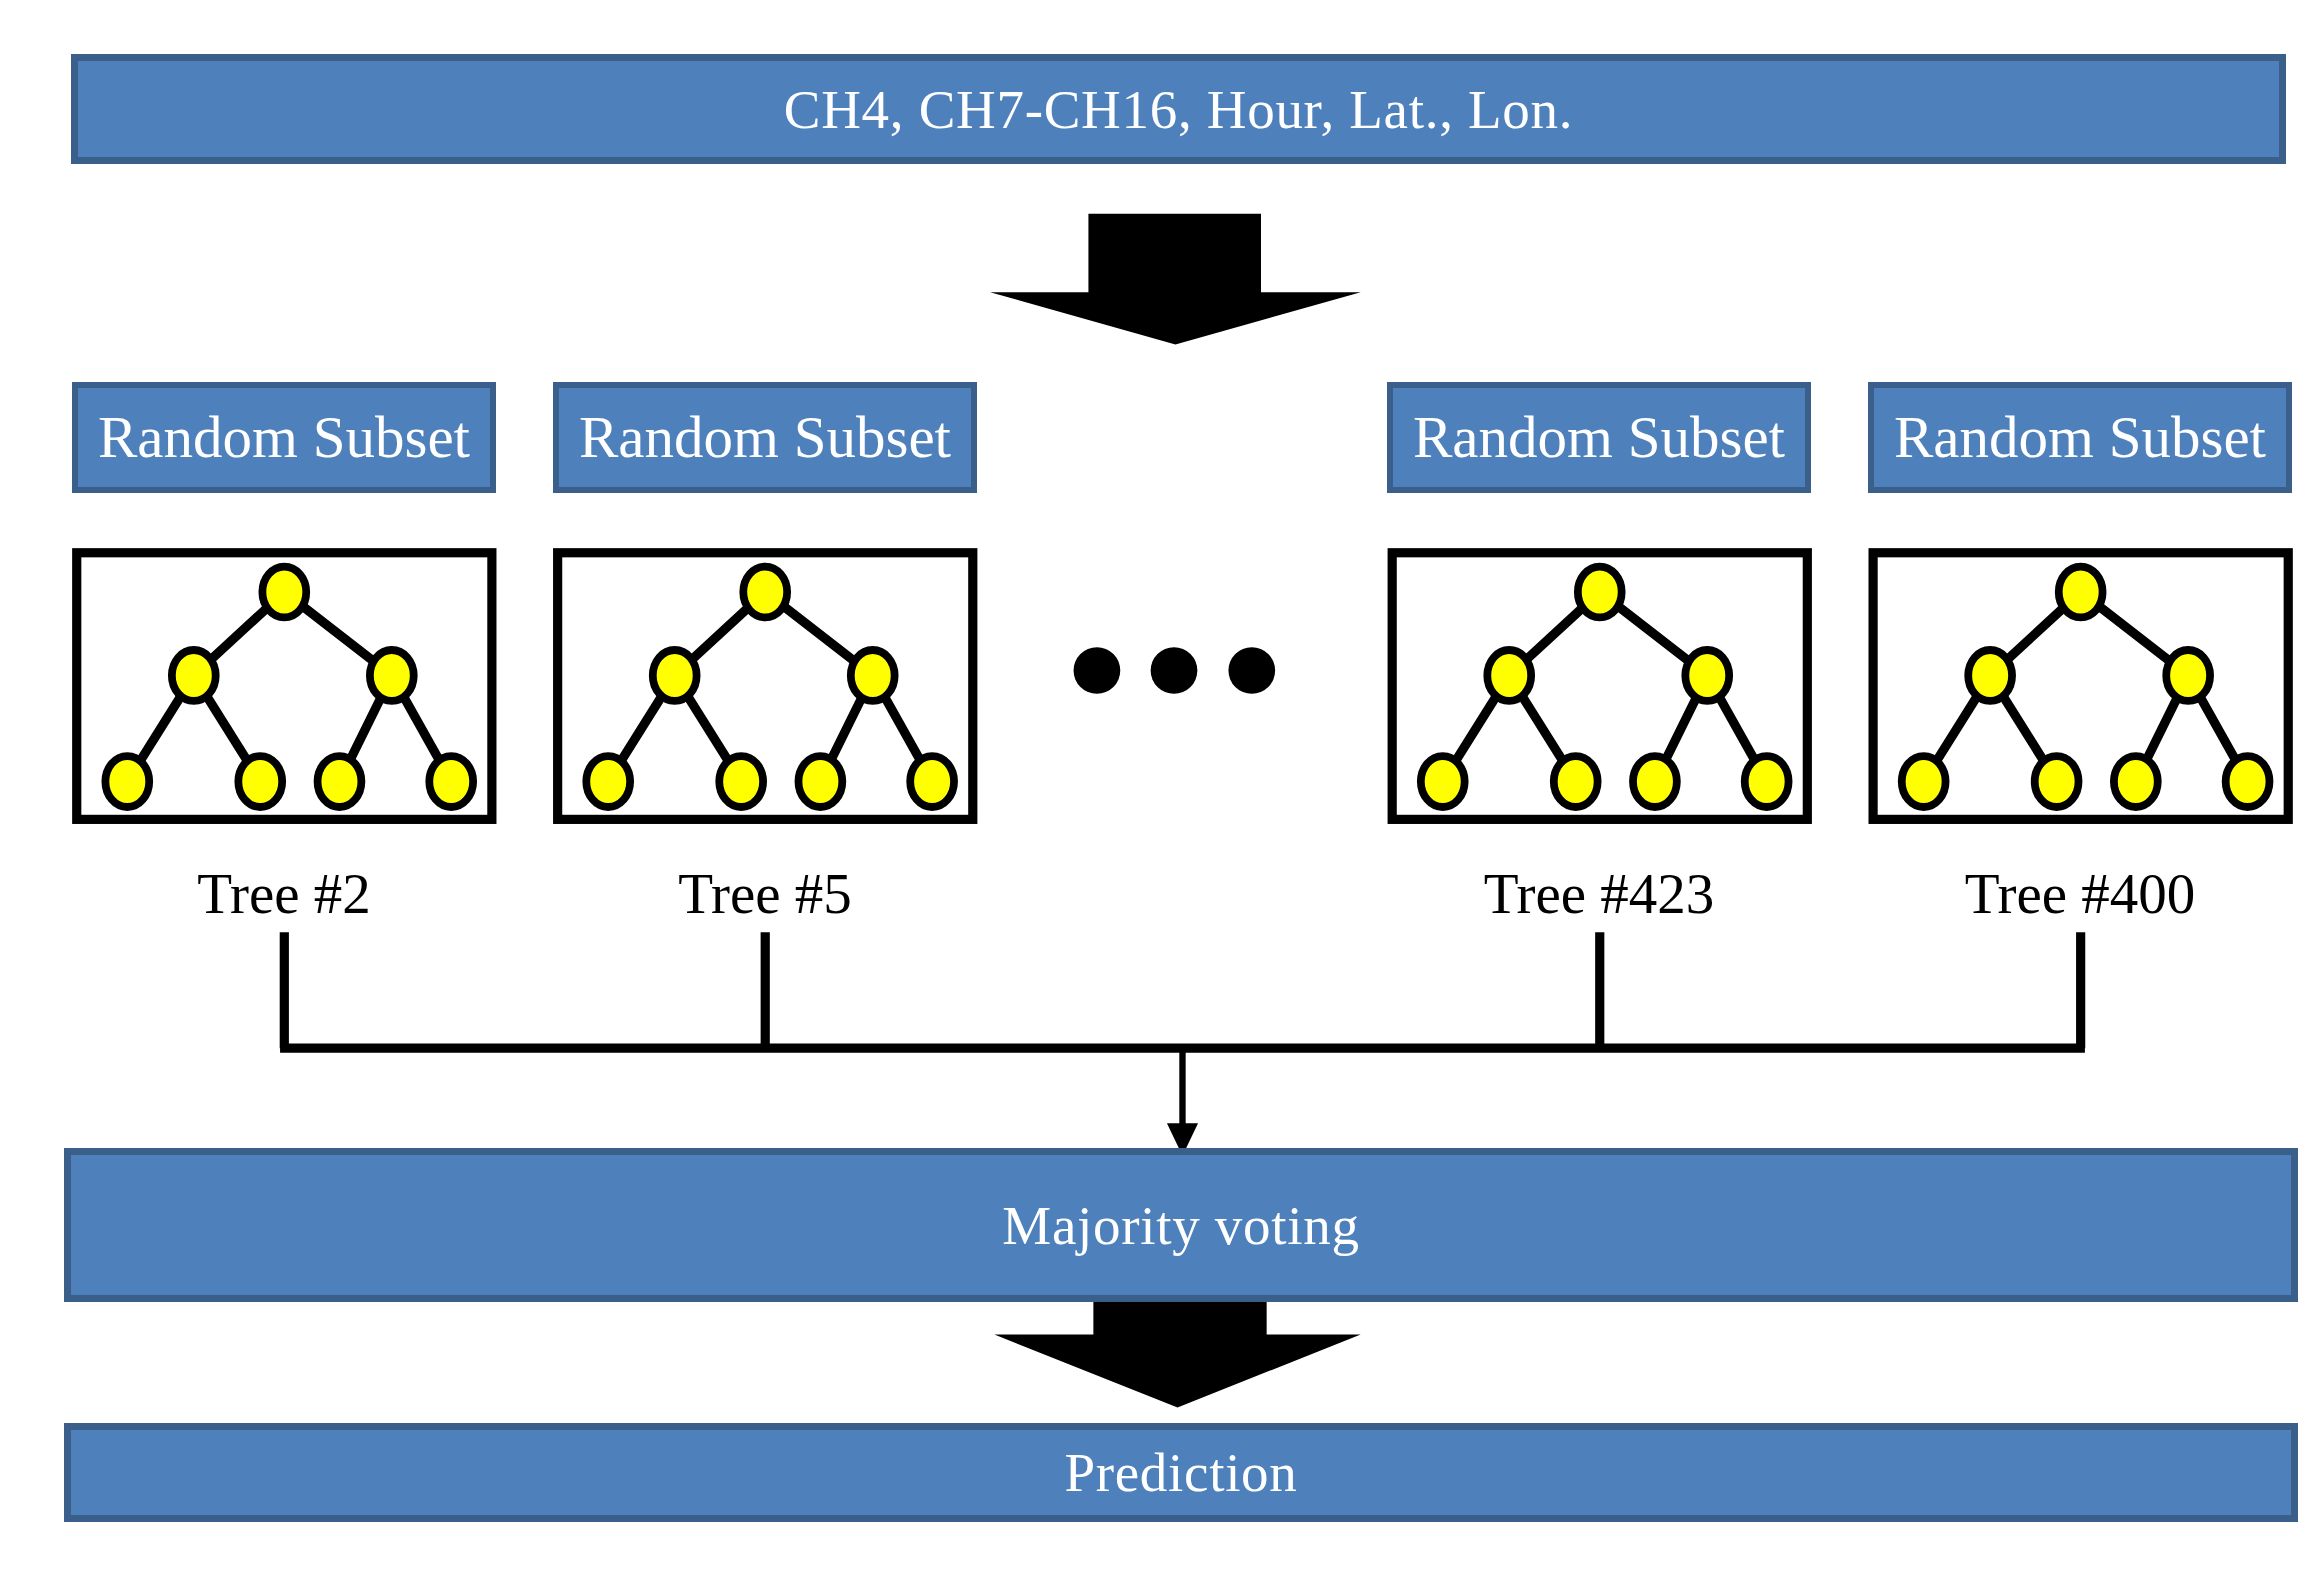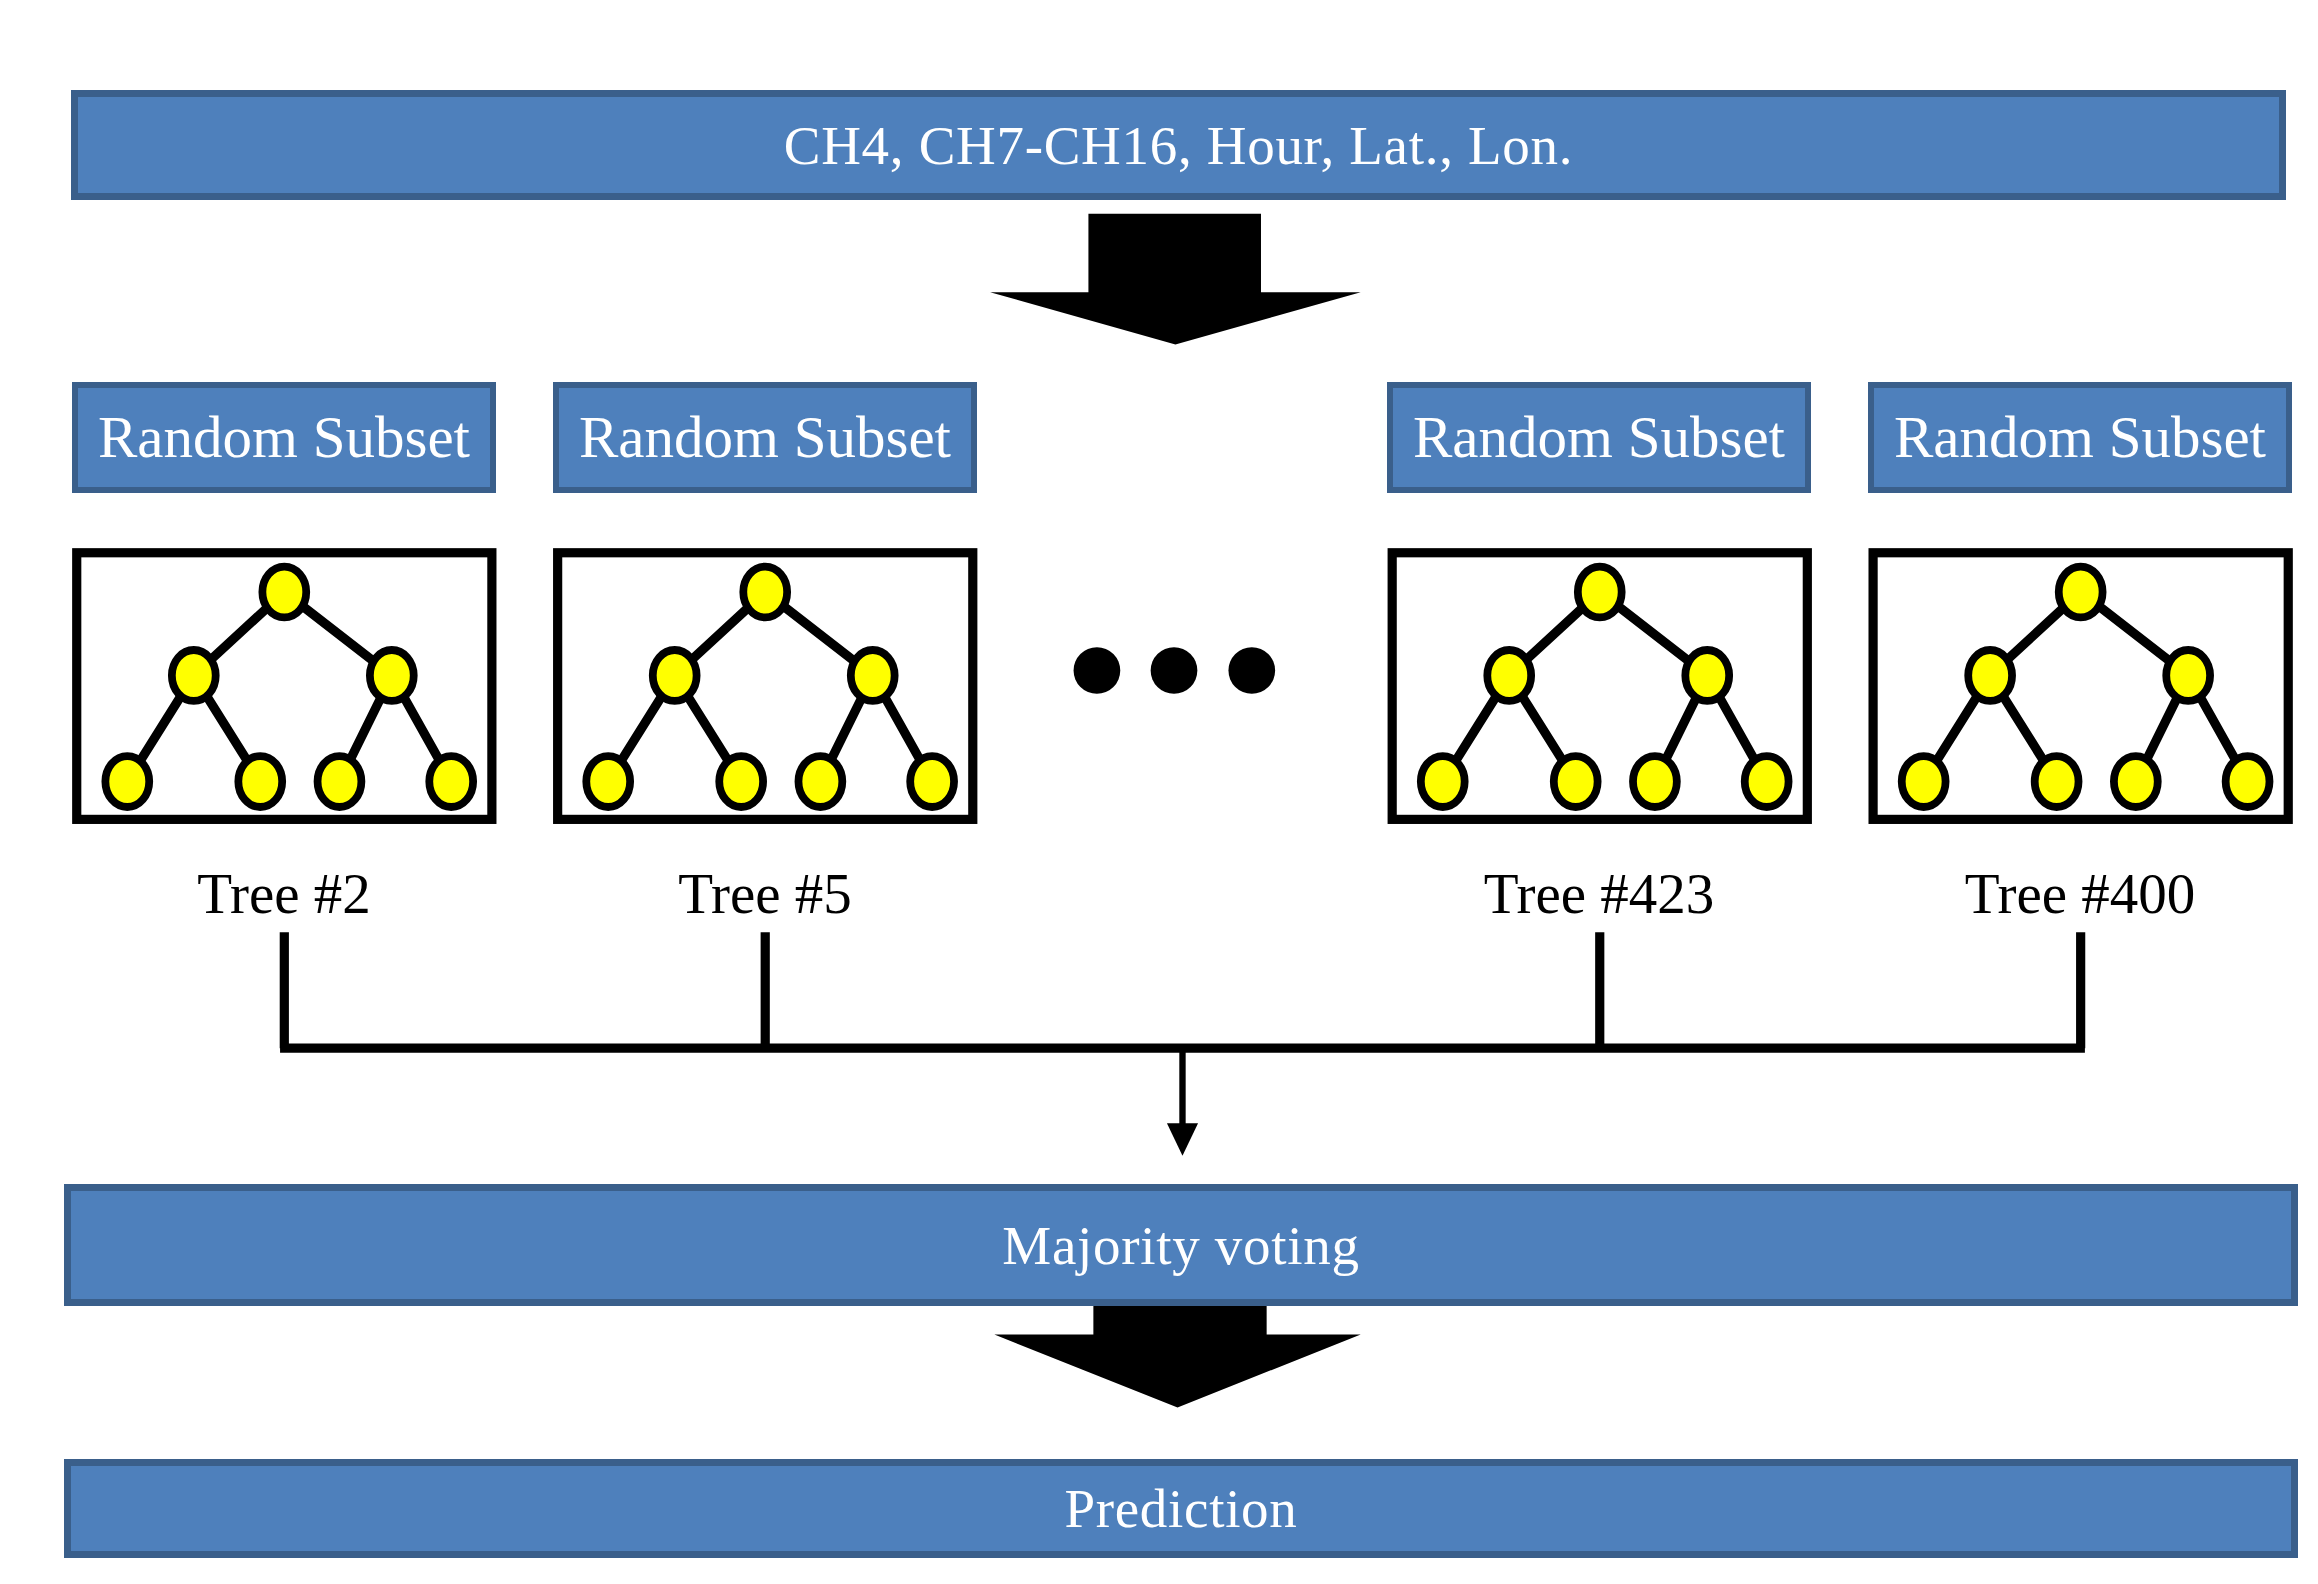--- a/index.html
+++ b/index.html
@@ -38,24 +38,23 @@
     box-sizing:border-box;
     background:var(--banner-fill);
     border:7px solid var(--banner-border);
     display:flex;
     align-items:center;
     justify-content:center;
     color:var(--banner-text-color);
     font-size:55px;
     letter-spacing:0.7px;
     white-space:nowrap;
-    margin-top:36px;
   }
   .input-banner{left:71px;top:54px;width:2215px;height:110px;}
-  .majority-banner{left:64px;top:1148px;width:2234px;height:122px;}
+  .majority-banner{left:64px;top:1148px;width:2234px;height:154px;}
   .prediction-banner{left:64px;top:1423px;width:2234px;height:99px;}
   .subset-box{
     position:absolute;
     top:382px;
     width:424px;
     height:111px;
     box-sizing:border-box;
     background:var(--banner-fill);
     border:6.4px solid var(--banner-border);
     display:flex;

